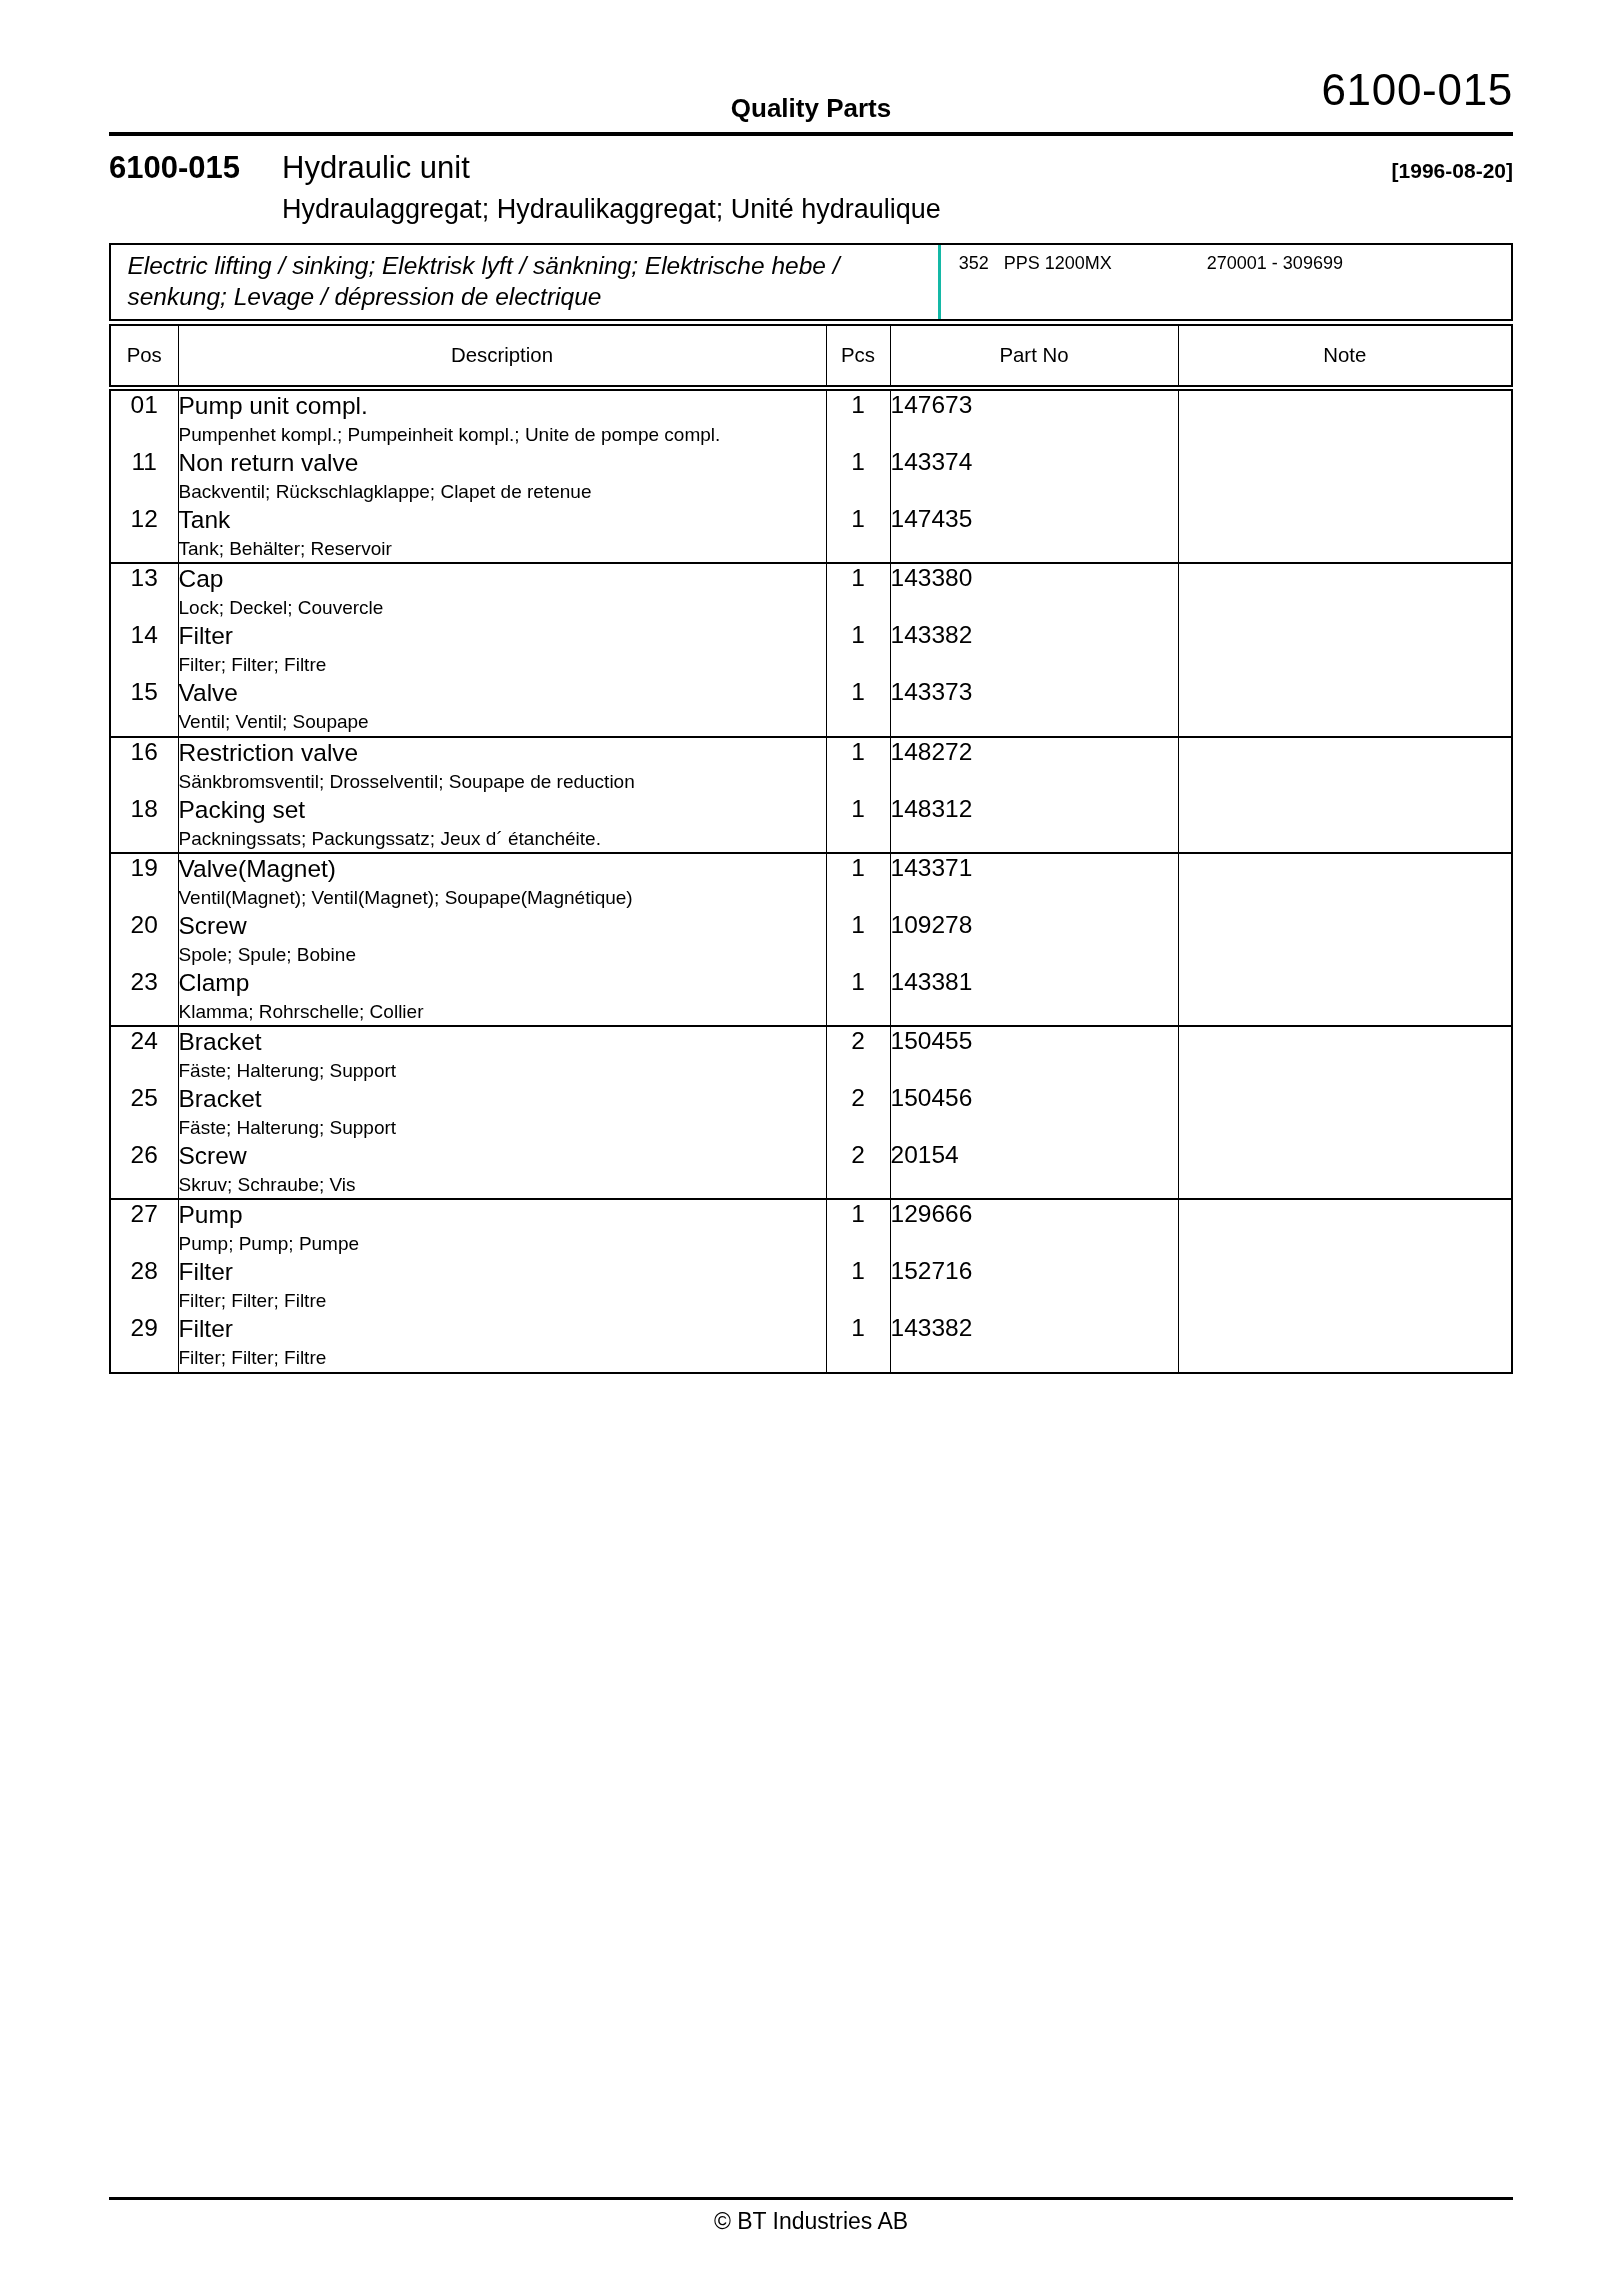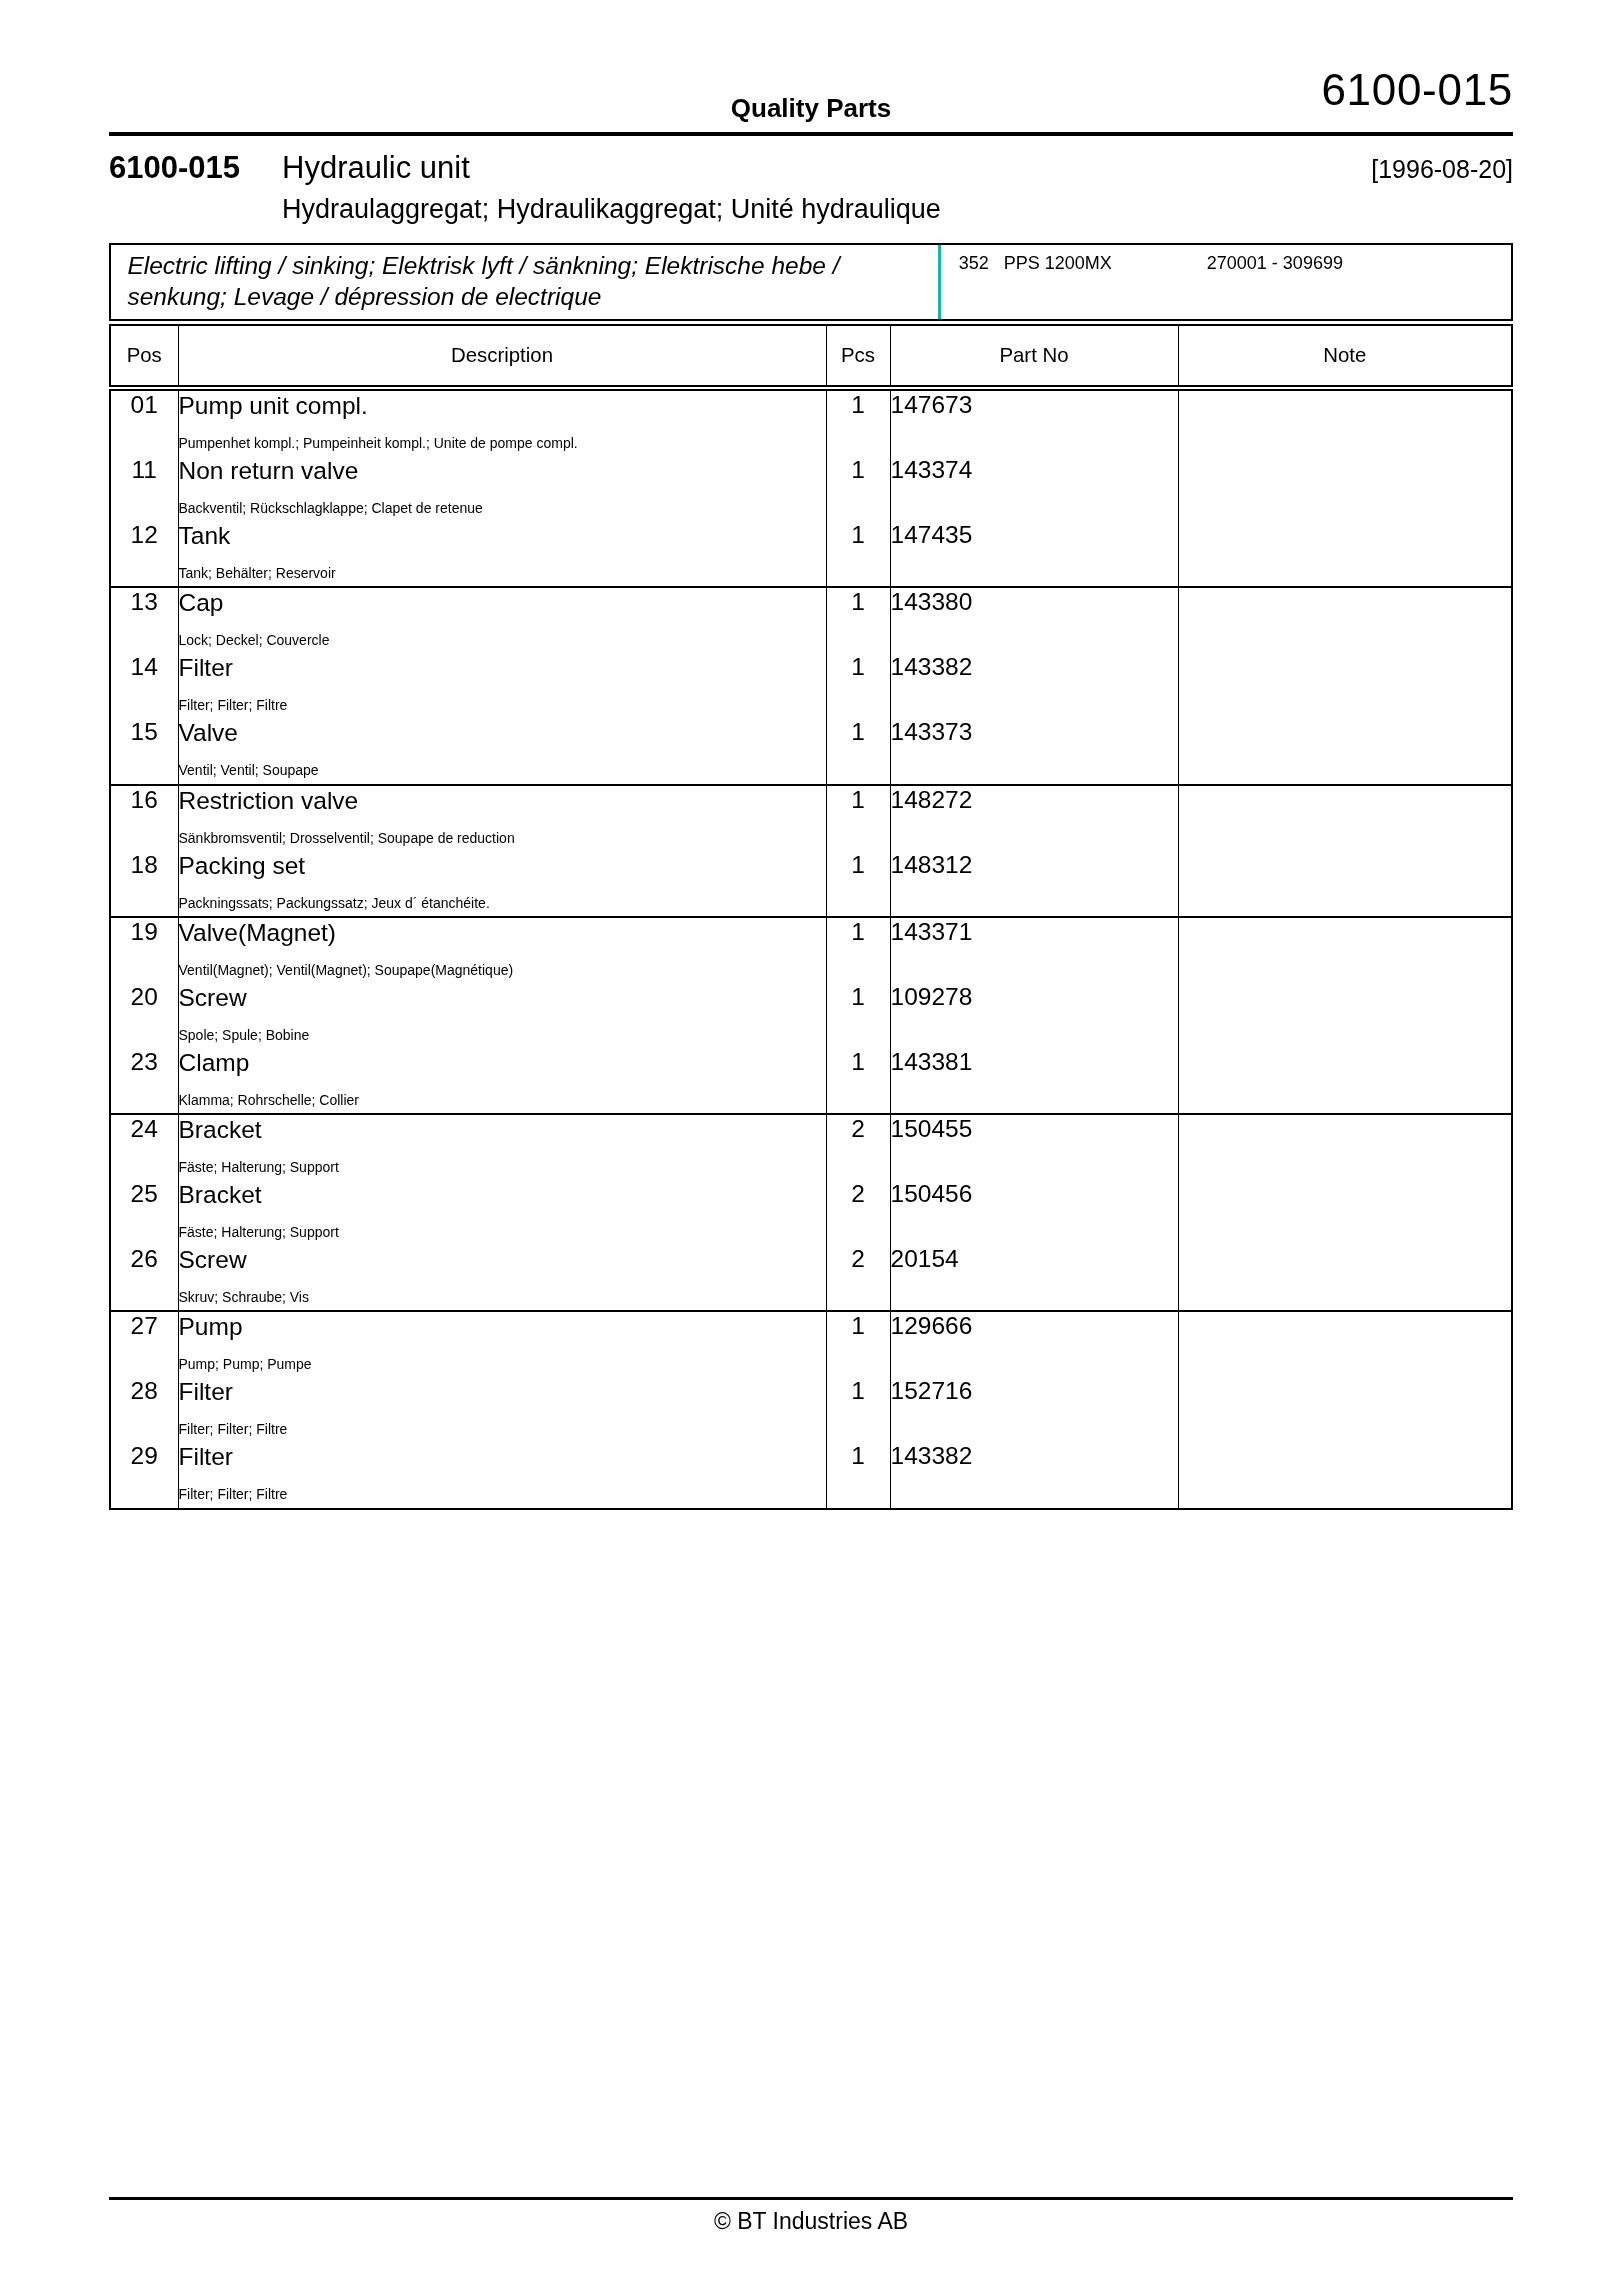--- a/index.html
+++ b/index.html
@@ -57,22 +57,22 @@
     width: 173px;
     font-size: 31px;
     font-weight: bold;
   }
   .title-main {
     font-size: 31px;
     font-weight: normal;
   }
   .title-date {
     margin-left: auto;
-    font-size: 25px;
-    font-weight: normal;
+    font-size: 21px;
+    font-weight: bold;
     padding-left: 20px;
   }
   .subtitle {
     margin-left: 173px;
     margin-top: 8.2px;
     font-size: 27px;
   }
   
   .info-box {
     margin-top: 17.7px;
@@ -124,21 +124,21 @@
     padding: 0;
     vertical-align: top;
   }
   td.pos {
     text-align: center;
     font-size: 24.5px;
     padding-top: 5.5px;
   }
   td.desc { padding: 4.1px 6.8px 4.1px 13.6px; }
   .desc-main { font-size: 24.5px; line-height: 29px; }
-  .desc-sub  { font-size: 14px; line-height: 20.4px; margin-top: 13px; padding-bottom: 2.7px; }
+  .desc-sub  { font-size: 19px; line-height: 20.4px; margin-top: 5px; padding-bottom: 2.7px; }
   td.pcs {
     text-align: center;
     font-size: 24.5px;
     padding-top: 5.5px;
   }
   td.part {
     font-size: 24.5px;
     padding-top: 5.5px;
     padding-left: 17.7px;
   }

